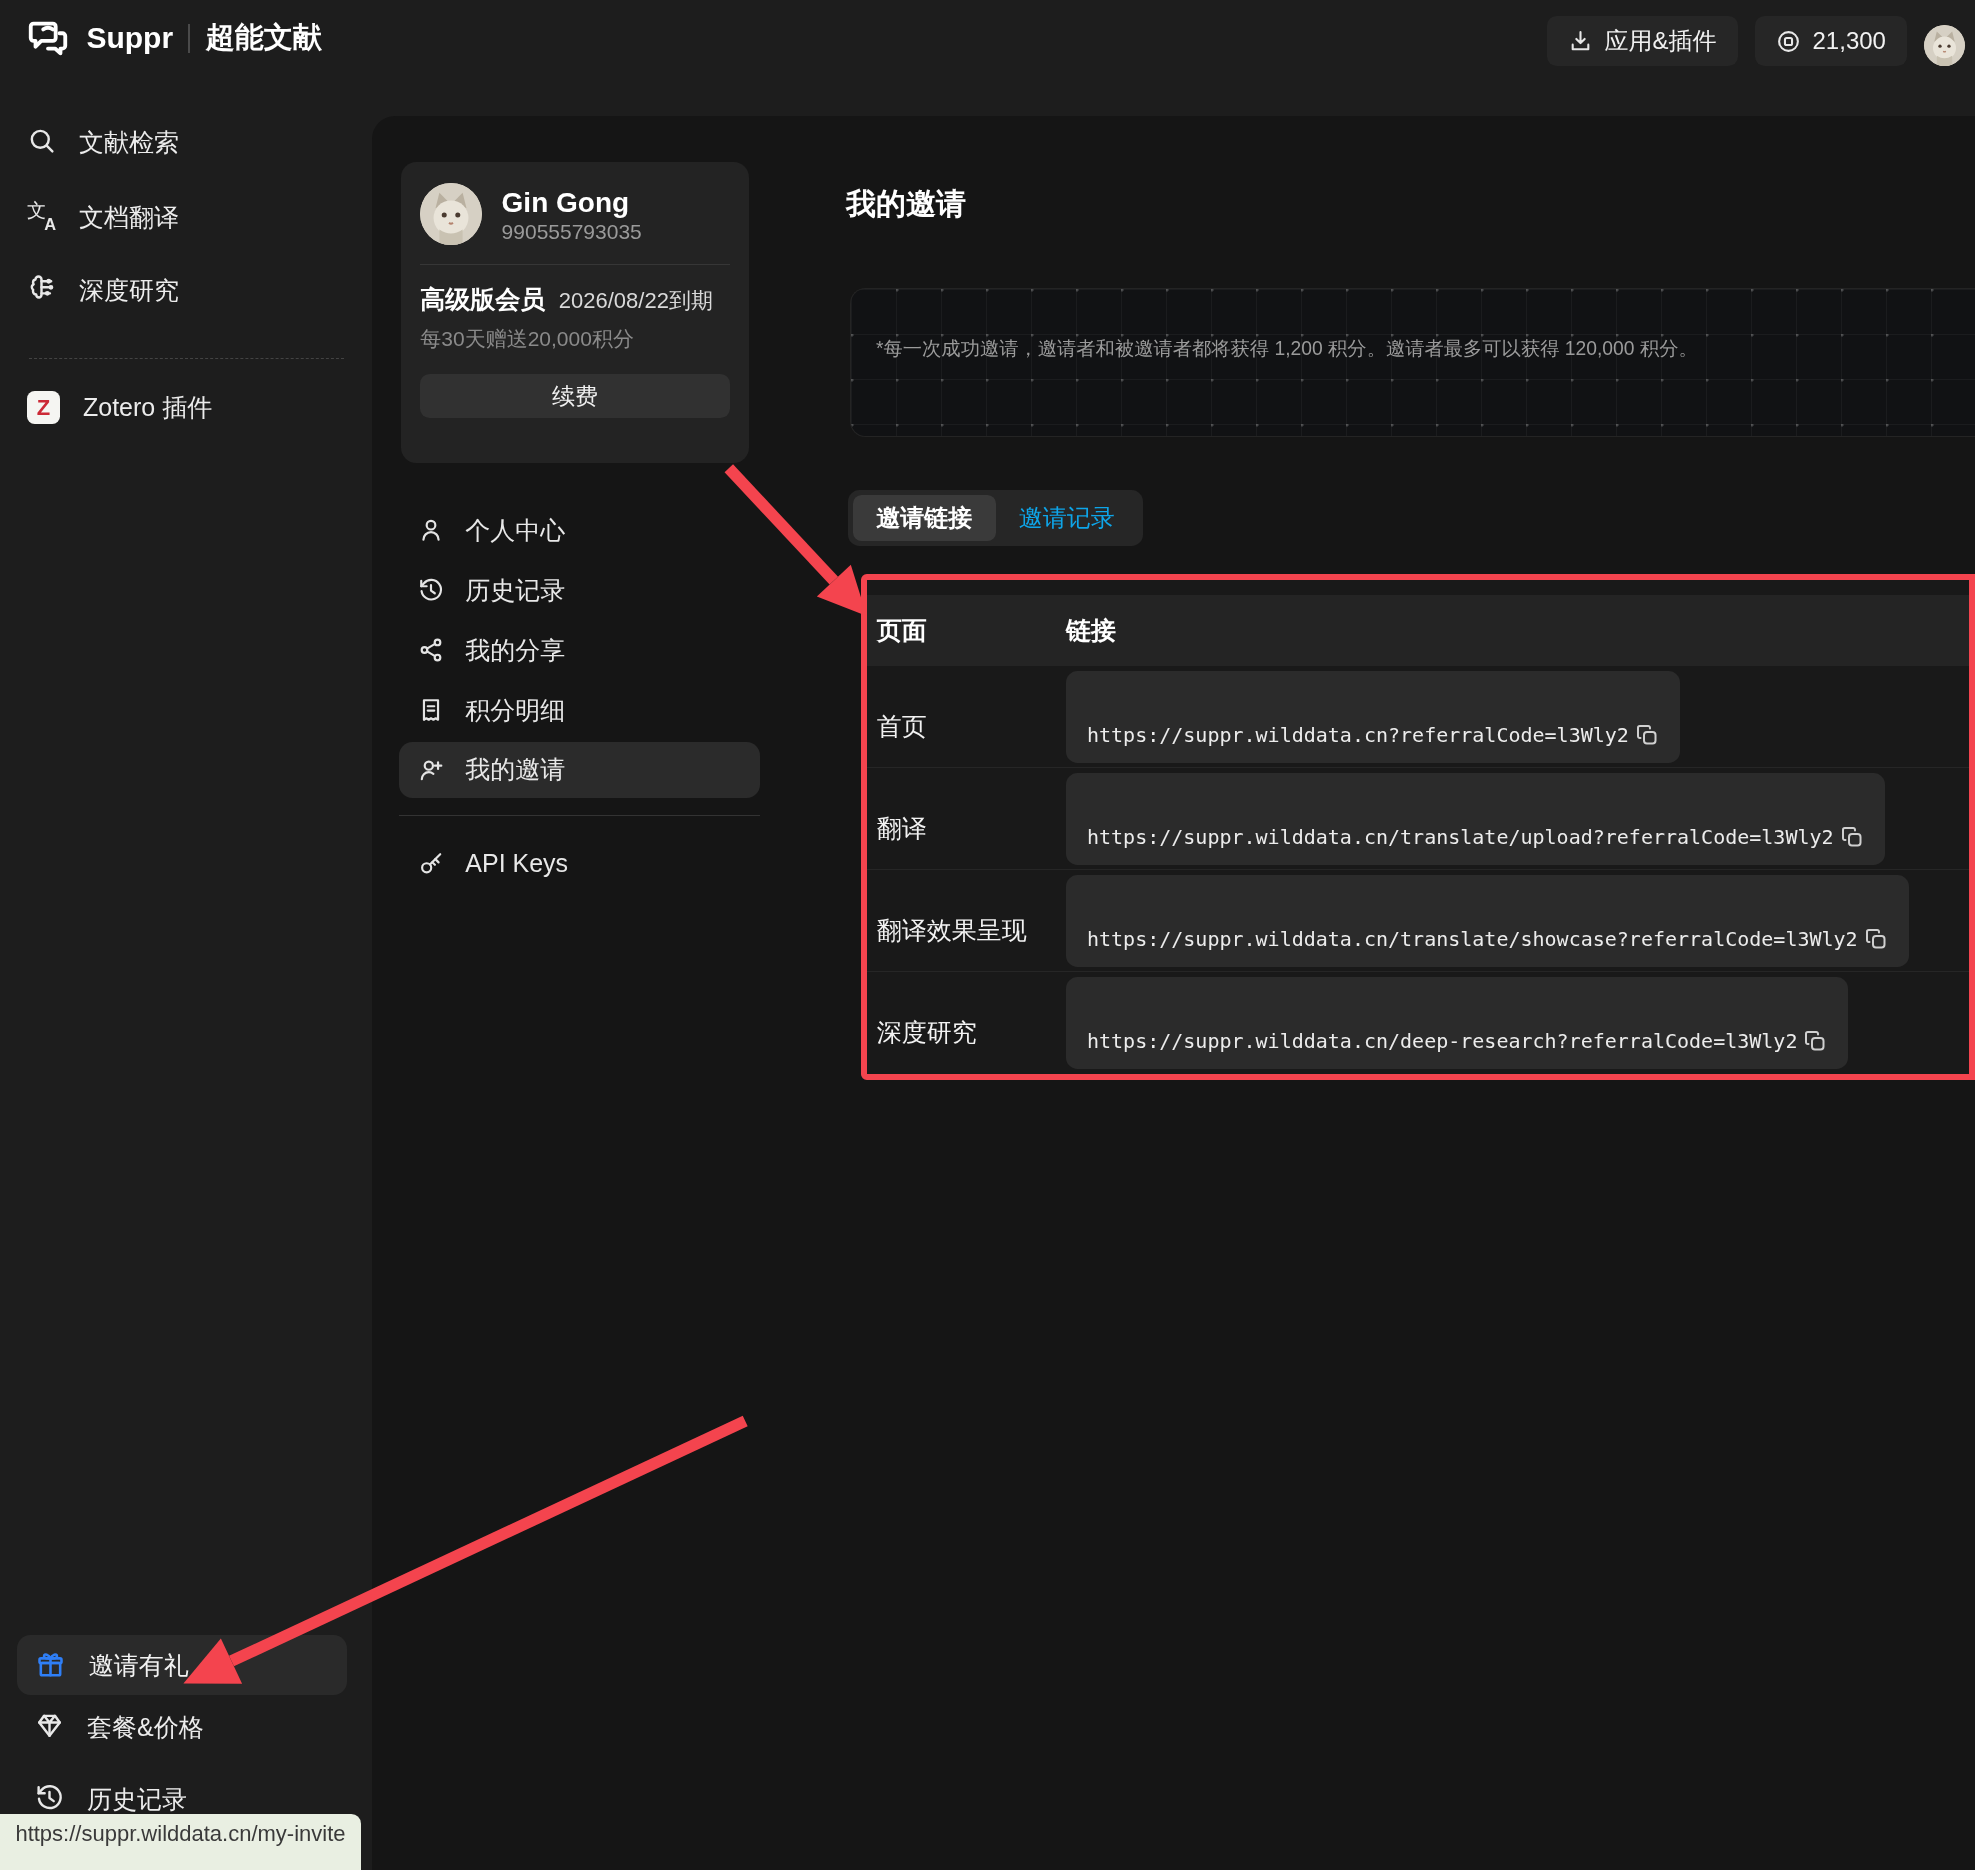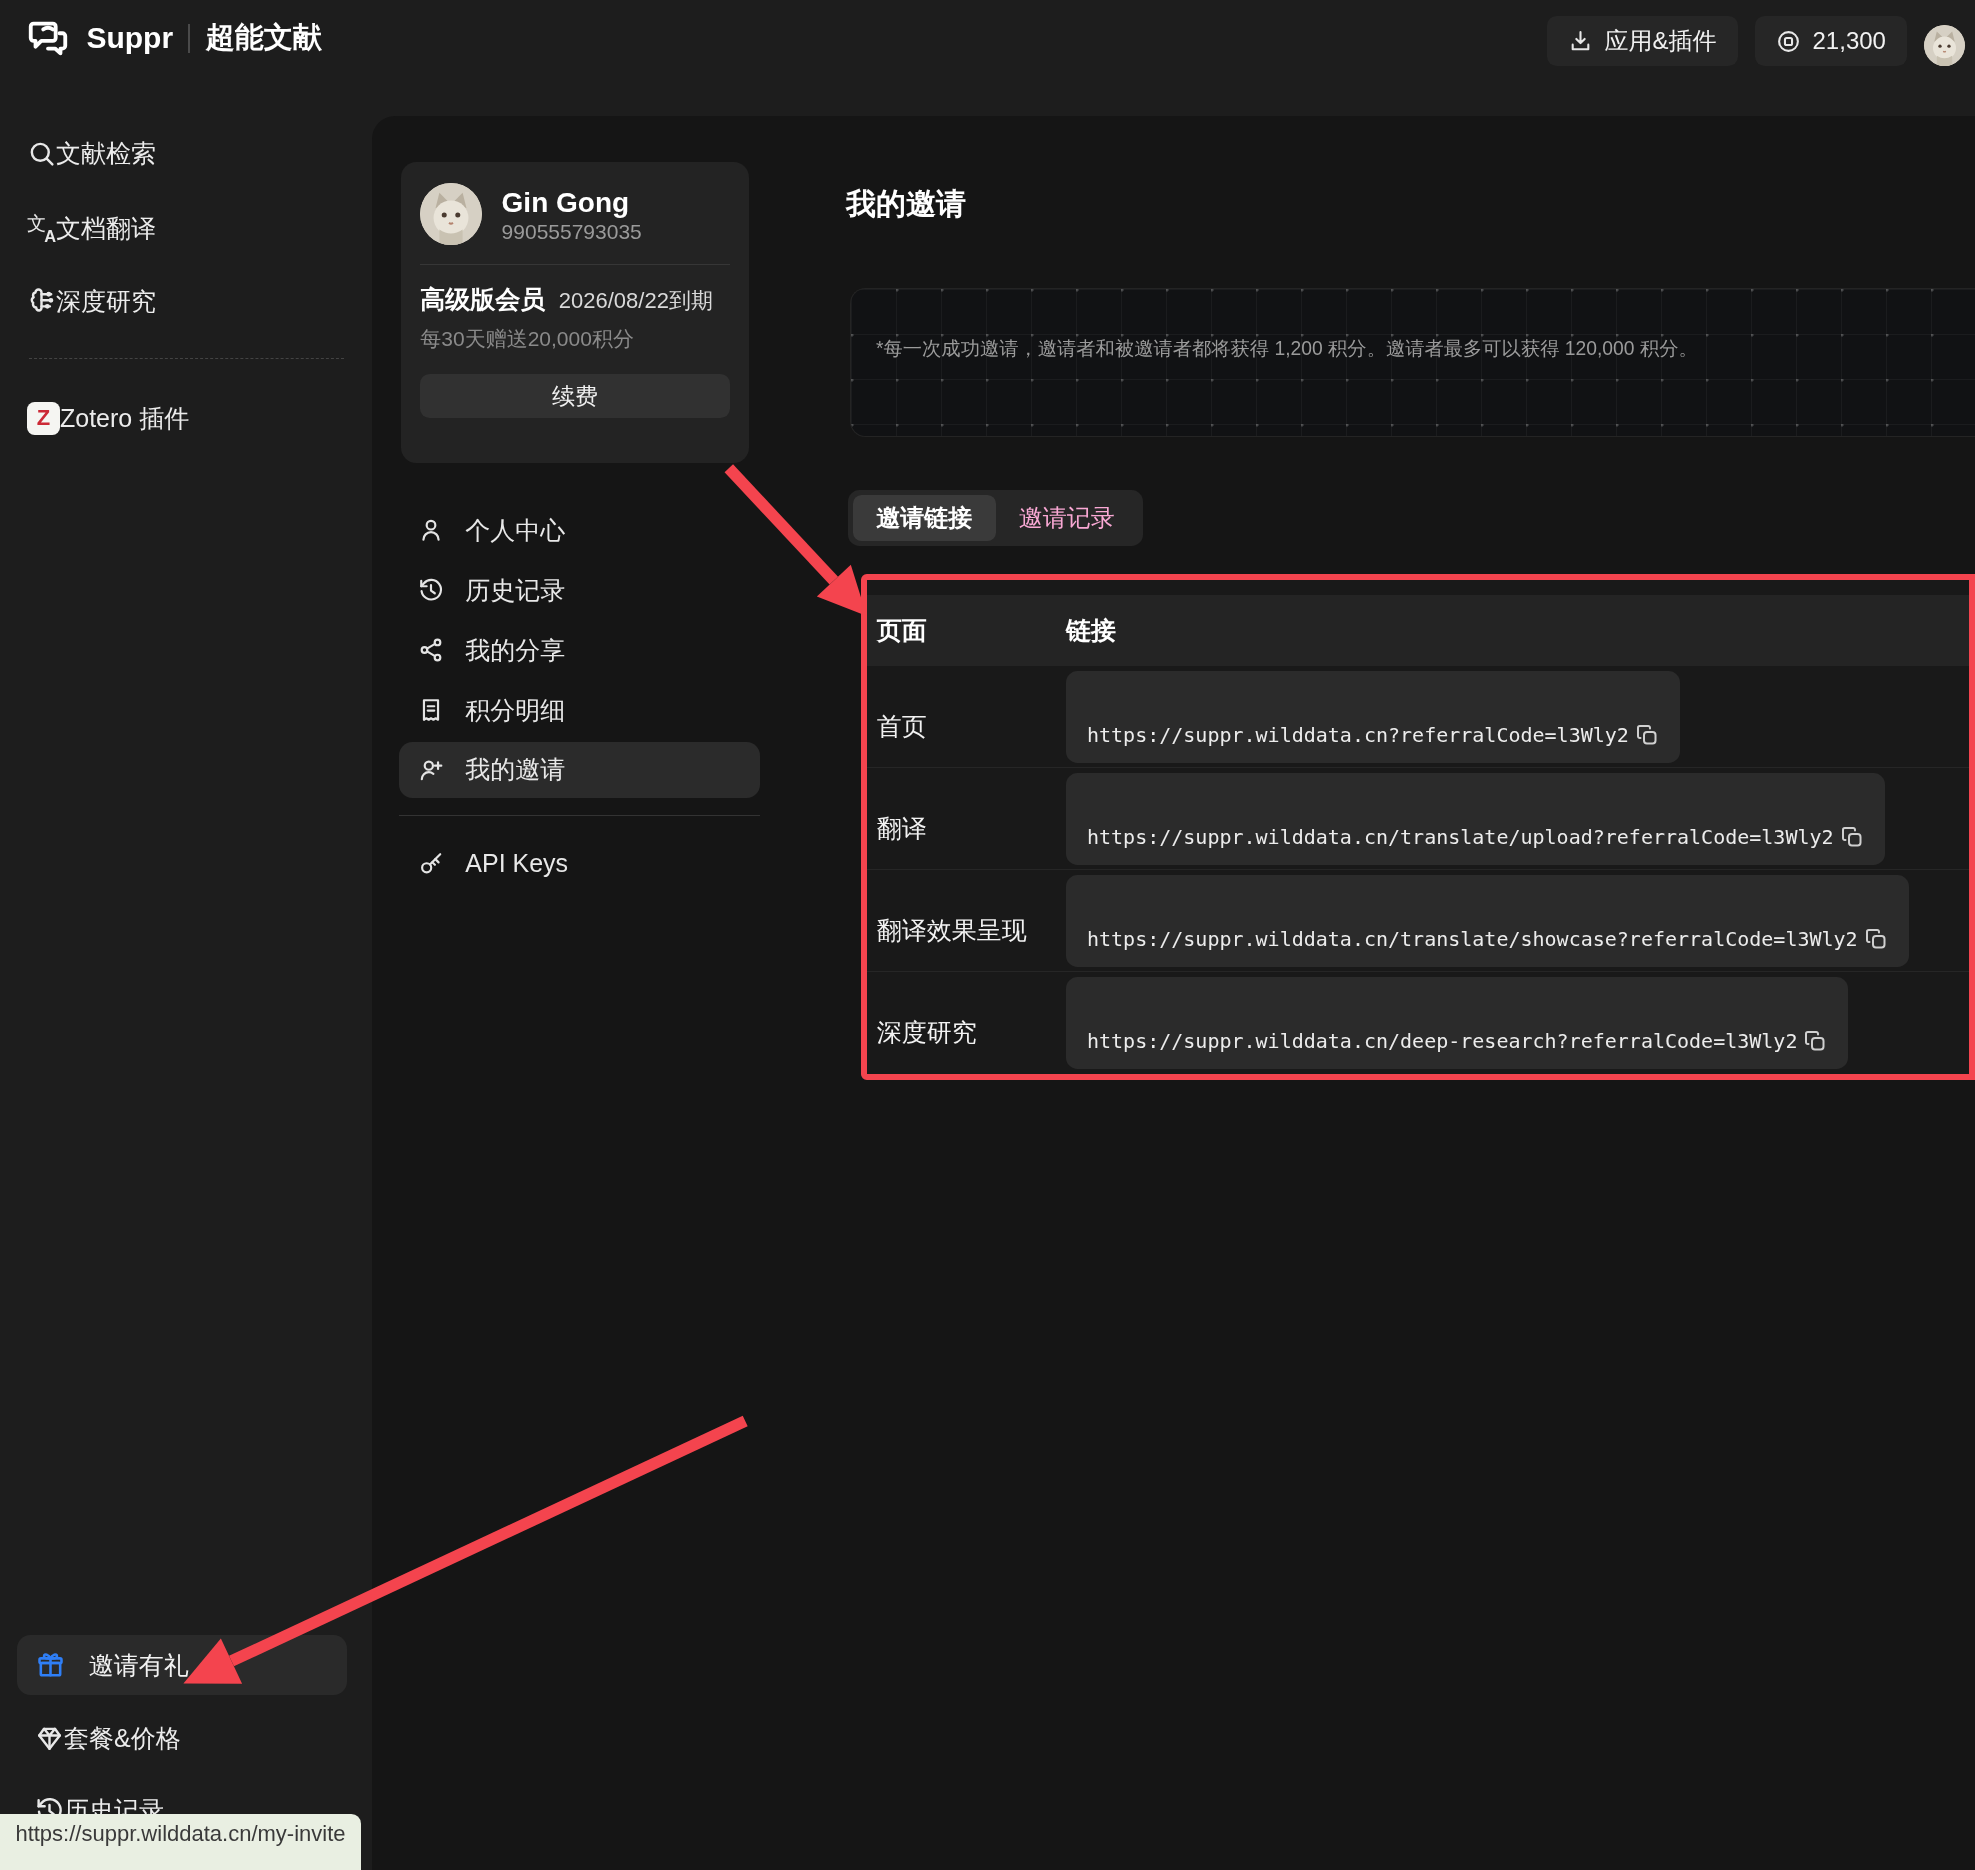--- a/index.html
+++ b/index.html
@@ -14,21 +14,21 @@
   .brand .bname{font-size:30px;font-weight:700;color:#fff;}
   .brand .bsep{width:1.9px;height:29px;background:#4a4a4a;}
   .brand .bsub{font-size:29px;font-weight:700;color:#fff;}
   .top-right{position:absolute;right:9.7px;top:16.4px;display:flex;align-items:flex-end;gap:17.4px;}
   .tbtn{display:flex;align-items:center;gap:11.6px;height:50px;padding:0 21px;background:#262626;
         border-radius:9.7px;font-size:24px;color:#f2f2f2;}
   .tbtn .ic{width:25px;height:25px;color:#e8e8e8;}
   .avatar{width:41px;height:41px;border-radius:50%;overflow:hidden;background:#cfc9bd;flex:0 0 auto;}
 
   
-  .side-item{position:absolute;left:27px;width:319px;height:54px;display:flex;align-items:center;
+  .side-item{position:absolute;left:27px;width:319px;height:54px;display:flex;gap:23px;
              font-size:25px;color:#ececec;}
   .side-item .ic{width:29px;height:29px;color:#e8e8e8;flex:0 0 auto;}
   .tr-icon{position:relative;width:29px;height:29px;flex:0 0 auto;}
   .tr-icon .g1{position:absolute;left:0;top:-3.9px;font-size:19.3px;color:#e8e8e8;}
   .tr-icon .g2{position:absolute;right:0;bottom:-3.9px;font-size:16.4px;font-weight:700;color:#e8e8e8;}
   .side-div{position:absolute;left:29px;top:358px;width:315px;border-top:1px dashed #434343;}
   .zicon{width:33px;height:33px;border-radius:7.7px;background:#f5f5f2;color:#cc2936;
          display:flex;align-items:center;justify-content:center;font-size:22px;font-weight:800;flex:0 0 auto;}
   .bottom-pill{position:absolute;left:17.4px;top:1635px;width:330px;height:60px;border-radius:13.5px;
                background:#2a2a2a;display:flex;align-items:center;gap:23px;padding:0 0 0 17.4px;box-sizing:border-box;
@@ -81,21 +81,21 @@
   .bleft .ic{width:33px;height:33px;color:#fff;}
   .bhl{font-size:29px;font-weight:700;color:#fff;white-space:nowrap;}
   .bhl .pts{color:#3b82f6;}
   .bsum{font-size:27px;font-weight:600;color:#fff;white-space:nowrap;}
   .bfoot{margin-top:21px;font-size:19.3px;color:#9b9b9b;}
 
   
   .tabs{position:absolute;left:848px;top:490px;width:295px;height:56px;background:#262626;border-radius:11.6px;
         display:flex;align-items:center;padding:4.8px;box-sizing:border-box;}
   .tab{flex:1;height:46px;display:flex;align-items:center;justify-content:center;font-size:24px;
-       color:#f9a8d4;border-radius:8.7px;}
+       color:#0ea5e9;border-radius:8.7px;}
   .tab.on{background:#3a3a3a;color:#fff;font-weight:600;}
 
   
   .red-box{position:absolute;left:861px;top:574px;width:1114px;height:506px;box-sizing:border-box;
            border:6.8px solid #f4444e;border-radius:5.8px;background:#191919;padding-top:15.4px;z-index:6;}
   .thead{height:71px;background:#242424;display:flex;align-items:center;}
   .c1{width:199px;padding-left:9.7px;box-sizing:border-box;flex:0 0 auto;}
   .thead .hcell{font-size:25px;font-weight:600;color:#fff;}
   .trow{height:101px;display:flex;align-items:center;}
   .trow + .trow{border-top:1px solid #262626;}

